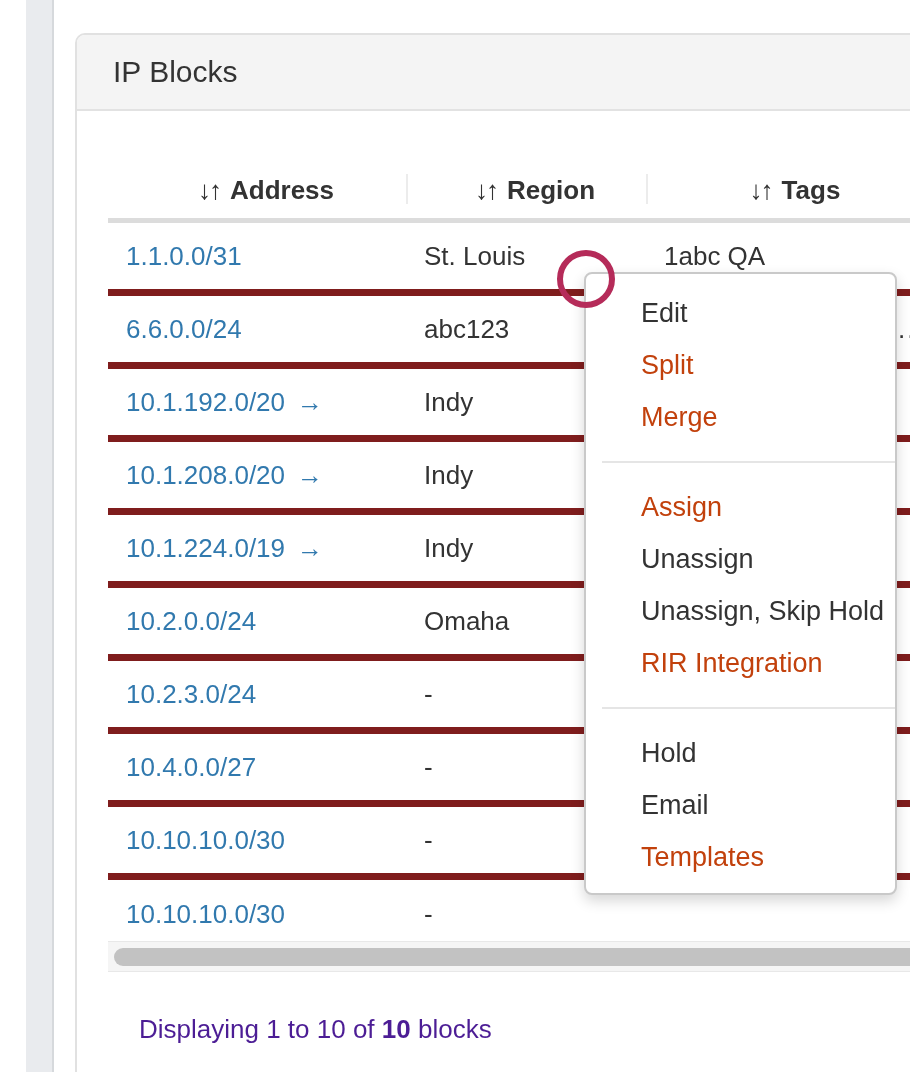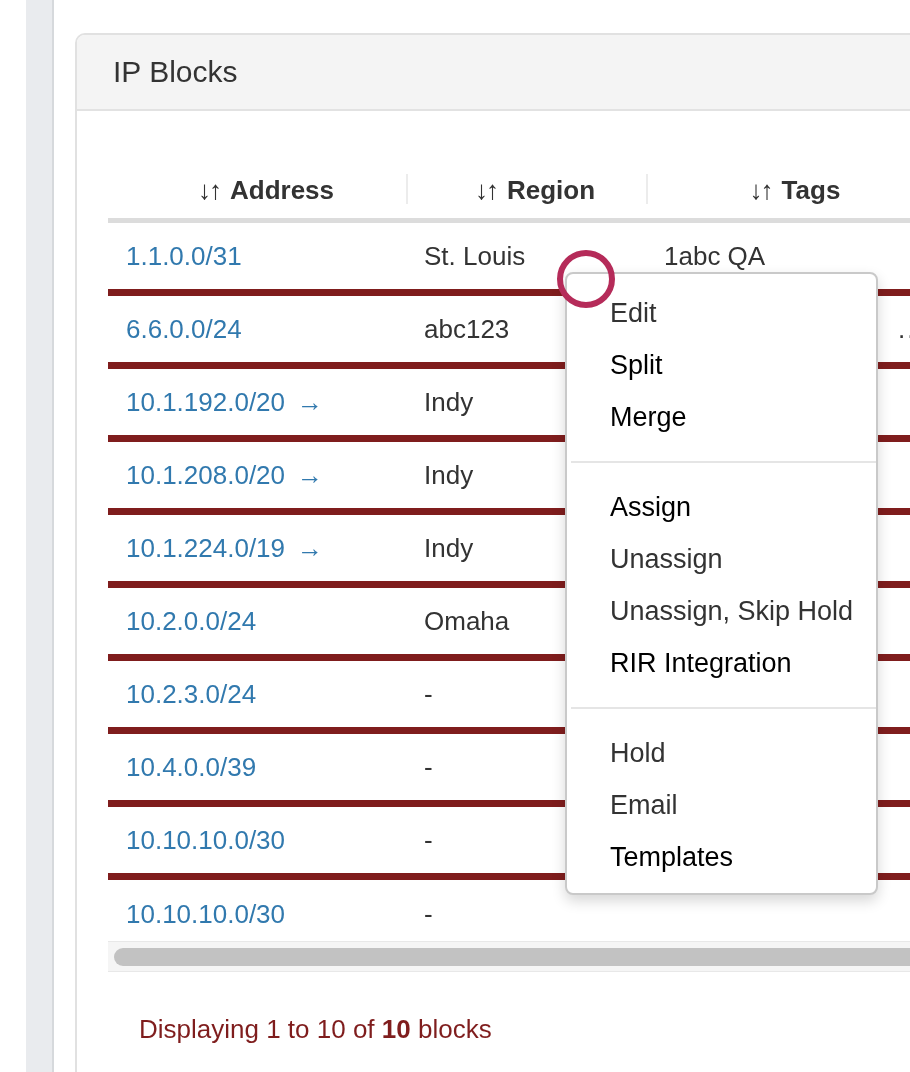--- a/index.html
+++ b/index.html
@@ -28,41 +28,41 @@
     height:66px;padding:0 0 0 18px;border-bottom:7px solid #7f1d1d;
     color:#333;white-space:nowrap;vertical-align:middle;
   }
   table.ipb tr:last-child td{border-bottom:none;height:68px;}
   .sort-ic{font-weight:bold;color:#333;letter-spacing:-2px;margin-right:10px;}
   a.ip-link{color:#3179ae;text-decoration:none;}
   .row-arrow{color:#3179ae;font-weight:bold;margin-left:12px;}
   .tags-truncated{display:inline-block;margin-left:234px;letter-spacing:2px;}
   
   .ctx-menu{
-    position:absolute;left:539px;top:272px;width:313px;z-index:20;box-sizing:border-box;
+    position:absolute;left:558px;top:272px;width:313px;z-index:20;box-sizing:border-box;
     background:#fff;border:2px solid #c9c9c9;border-radius:8px;
     box-shadow:0 6px 14px rgba(0,0,0,0.16);
-    padding:13px 0 10px 4px;margin:0;list-style:none;font-size:27px;
+    padding:13px 0 10px 16px;margin:0;list-style:none;font-size:27px;
   }
   .ctx-menu li.item{height:52px;line-height:52px;padding-left:39px;color:#333;cursor:pointer;white-space:nowrap;}
-  .ctx-menu li.item.disabled{color:#000000;cursor:default;}
+  .ctx-menu li.item.disabled{color:#c2410c;cursor:default;}
   .ctx-menu li.divider{height:2px;background:#e5e5e5;margin:18px 0;padding:0;}
   
   .click-ring{
     position:absolute;left:531px;top:250px;width:58px;height:58px;box-sizing:border-box;
     border:6px solid #b52b59;border-radius:50%;z-index:30;background:transparent;
   }
   
   .hscroll-track{
     position:absolute;left:82px;top:941px;width:828px;height:31px;box-sizing:border-box;z-index:6;
     background:#f5f5f5;border-top:1px solid #e8e8e8;border-bottom:1px solid #e8e8e8;
   }
   .hscroll-thumb{position:absolute;left:6px;top:6px;width:830px;height:18px;border-radius:9px;background:#c2c2c2;}
   
-  .pager{position:absolute;left:113px;top:1014px;font-size:26px;color:#7f1d1d;z-index:5;}
+  .pager{position:absolute;left:113px;top:1014px;font-size:26px;color:#4c1d95;z-index:5;}
   .pager b{font-weight:bold;}
 </style>
 </head>
 <body>
 
 <div id="stage">
   <div class="side-strip"></div>
 
   <div class="card">
     <div class="card-header">
@@ -122,21 +122,21 @@
           <td></td>
           <td></td>
         </tr>
         <tr>
           <td><a href="#" class="ip-link">10.2.3.0/24</a></td>
           <td>-</td>
           <td></td>
           <td></td>
         </tr>
         <tr>
-          <td><a href="#" class="ip-link">10.4.0.0/39</a></td>
+          <td><a href="#" class="ip-link">10.4.0.0/27</a></td>
           <td>-</td>
           <td></td>
           <td></td>
         </tr>
         <tr>
           <td><a href="#" class="ip-link">10.10.10.0/30</a></td>
           <td>-</td>
           <td></td>
           <td></td>
         </tr>

